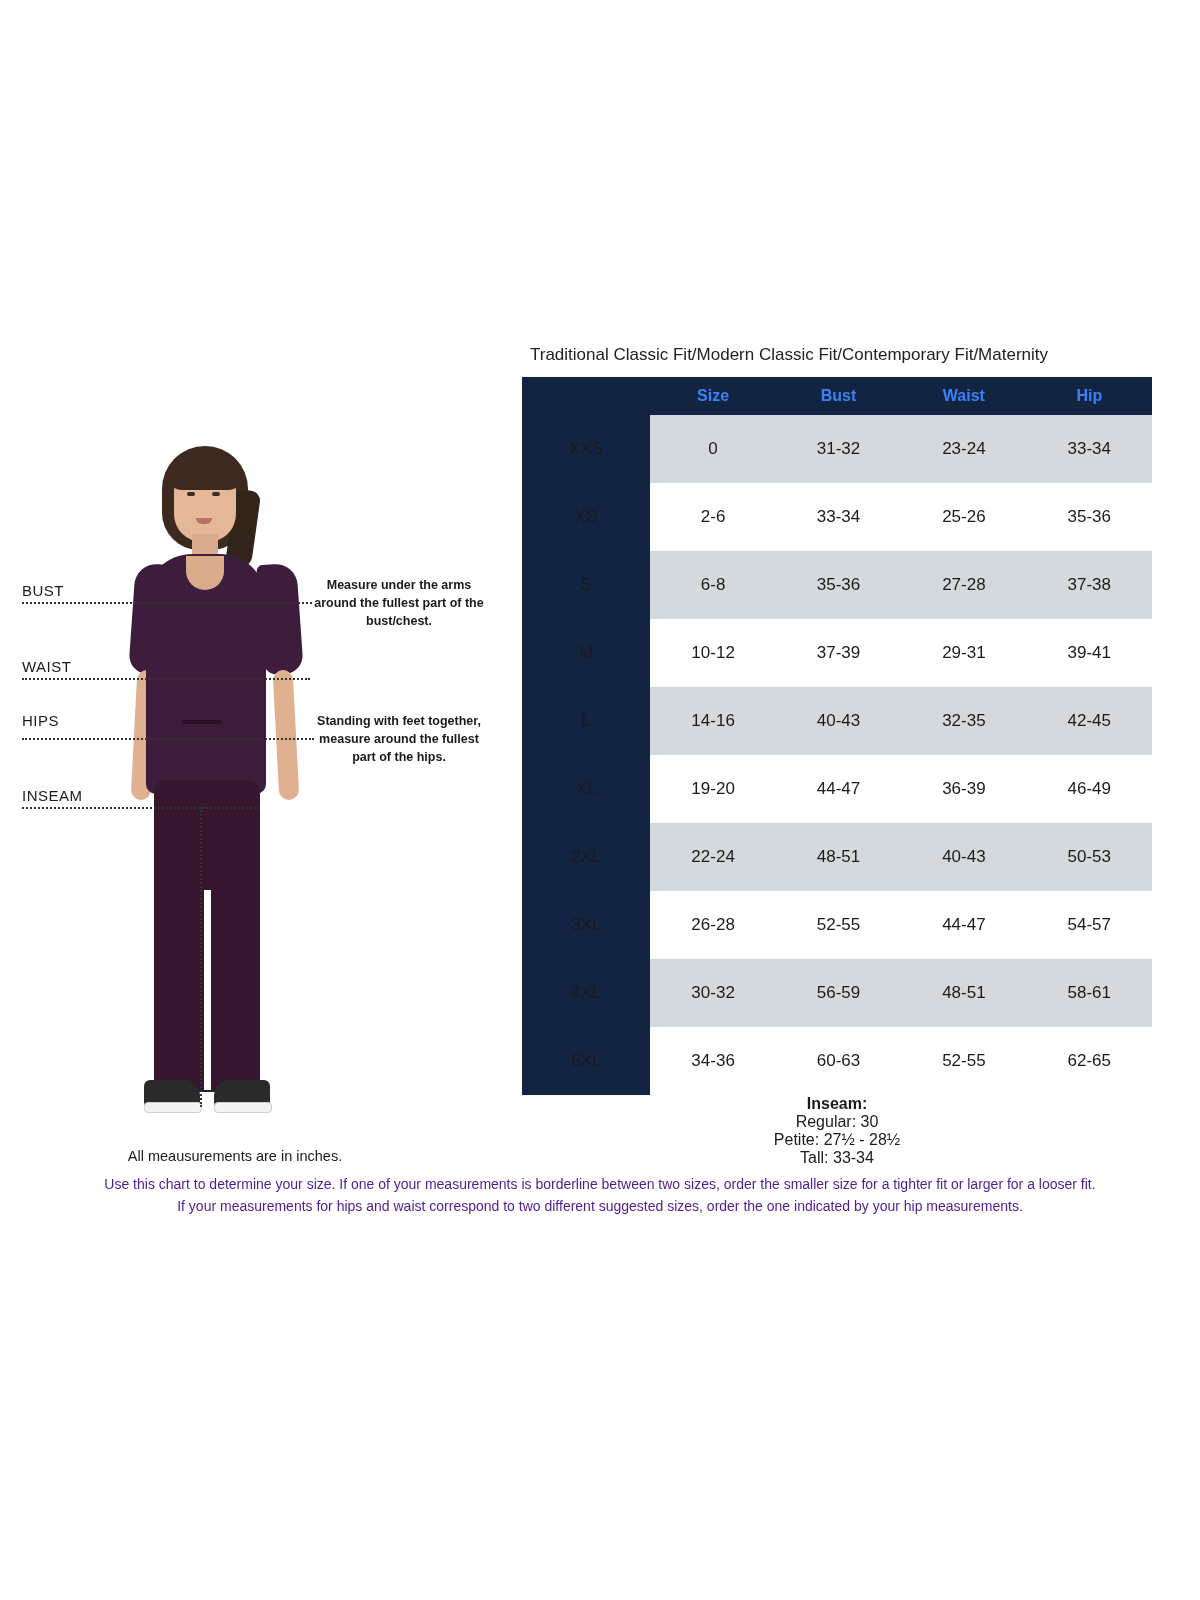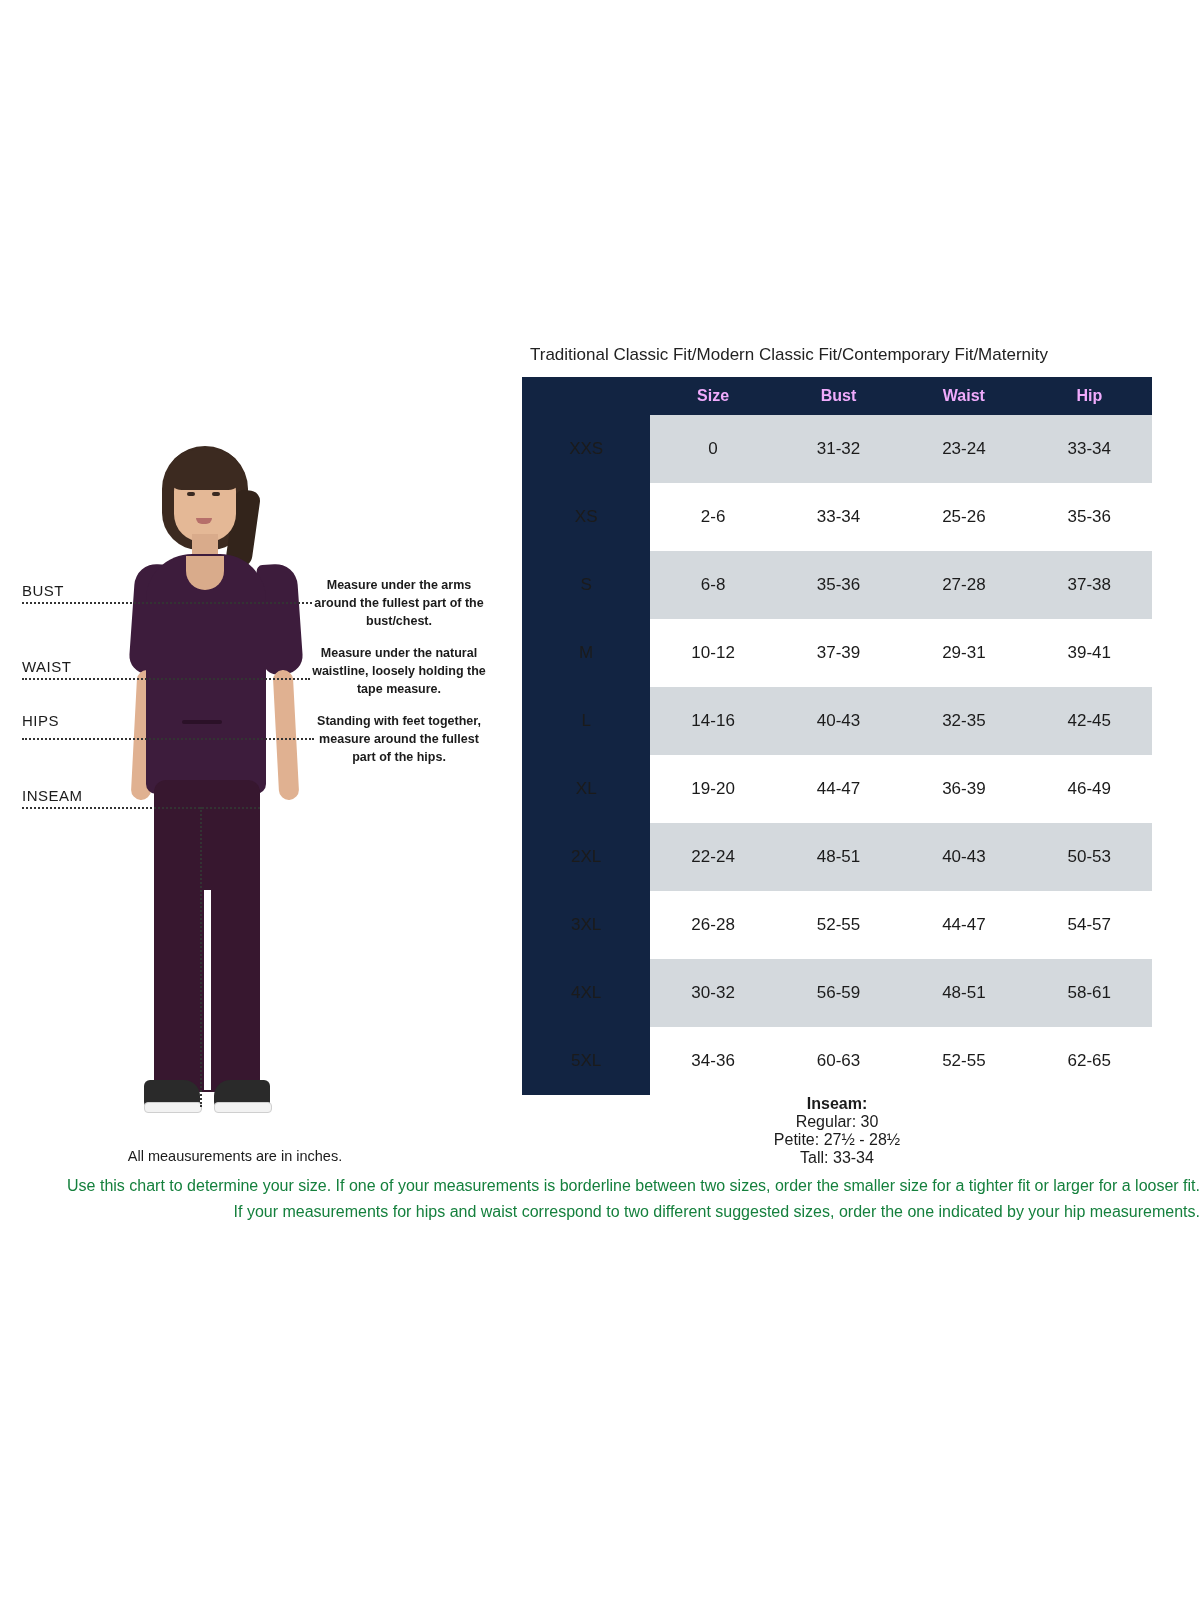--- a/index.html
+++ b/index.html
@@ -213,21 +213,21 @@
   table.size-table th,
   table.size-table td {
     height: 68px;
     text-align: center;
     font-size: 17px;
     color: #1b1b1b;
     padding: 0;
   }
   table.size-table thead th {
     background: #122442;
-    color: #f0abfc;
+    color: #3b82f6;
     font-size: 16px;
     font-weight: bold;
     height: 38px;
   }
   col.c-label { width: 128px; }
   col.c-val   { width: 125px; }
   td.size-label {
     background: #122442;
     color: #ffffff;
     font-weight: normal;
@@ -251,24 +251,24 @@
   }
   .inseam-row .v1 { width: 125px; text-align: center; }
   .inseam-row .v2 { width: 250px; text-align: center; }
   .inseam-row .v3 { width: 127px; text-align: center; }
 
   
   #footer-note {
     position: absolute;
     left: 0; top: 1173px;
     width: 1200px;
-    text-align: right;
-    font-size: 16px;
+    text-align: center;
+    font-size: 14px;
     line-height: 1.6;
-    color: #15803d;
+    color: #4c1d95;
   }
 </style>
 </head>
 <body>
 
 <div id="figure-block">
 
   <div class="model">
     <div class="m-hair-back"></div>
     <div class="m-ponytail"></div>
@@ -300,21 +300,20 @@
   <div class="meas-line" style="left:22px; top:278px; width:288px;"></div>
 
   <div class="meas-label" style="left:22px; top:312px;">HIPS</div>
   <div class="meas-line" style="left:22px; top:338px; width:292px;"></div>
 
   <div class="meas-label" style="left:22px; top:387px;">INSEAM</div>
   <div class="meas-line" style="left:22px; top:407px; width:238px;"></div>
   <div class="inseam-v" style="left:200px; top:407px; height:300px;"></div>
 
   <div class="desc" style="left:308px; top:176px;">Measure under the arms around the fullest part of the bust/chest.</div>
-  <div class="desc" style="left:308px; top:244px;">Measure under the natural waistline, loosely holding the tape measure.</div>
   <div class="desc" style="left:308px; top:312px;">Standing with feet together, measure around the fullest part of the hips.</div>
 </div>
 
 <div class="all-meas">All meausurements are in inches.</div>
 
 <div id="chart-block">
   <div class="chart-title">Traditional Classic Fit/Modern Classic Fit/Contemporary Fit/Maternity</div>
 
   <table class="size-table">
     <colgroup>

